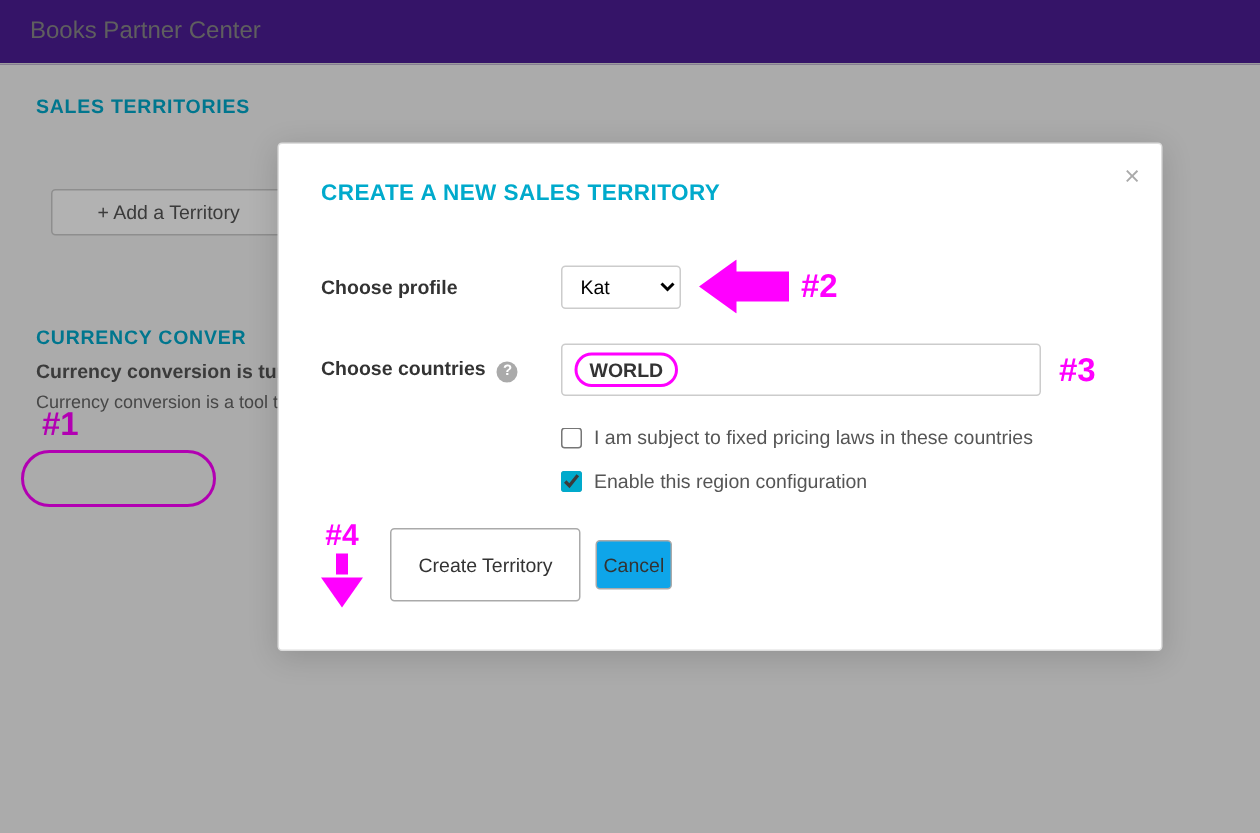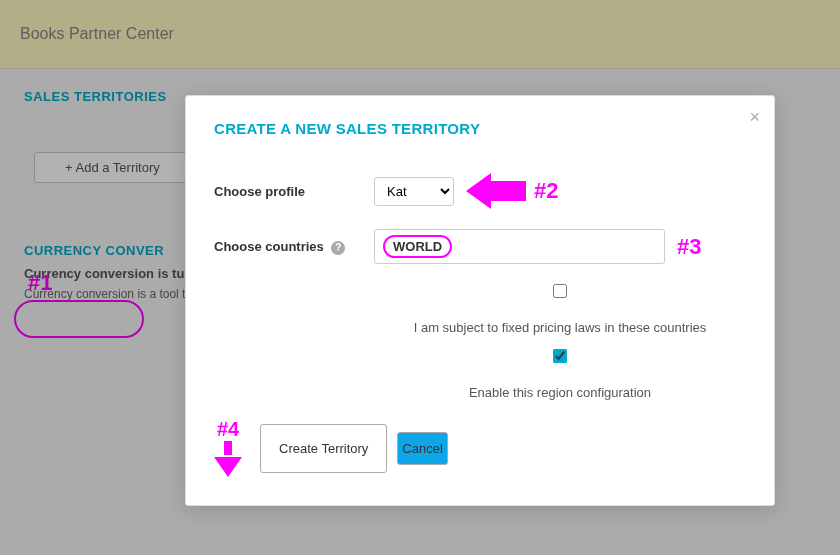--- a/index.html
+++ b/index.html
@@ -7,23 +7,23 @@
       font-family: Arial, sans-serif;
       background: #f5f5f5;
       width: 840px;
       height: 555px;
       overflow: hidden;
       position: relative;
     }
 
     
     .header {
-      background: #fef9c3;
+      background: #4c1d95;
       border-bottom: 1px solid #e0e0e0;
-      padding: 25px 20px;
+      padding: 12px 20px;
     }
     .header-title {
       font-size: 16px;
       color: #888;
       font-weight: normal;
     }
 
     
     .main-content {
       padding: 20px 24px;
@@ -184,21 +184,21 @@
       cursor: pointer;
       min-width: 80px;
     }
 
     
     .countries-input {
       border: 1px solid #ccc;
       border-radius: 3px;
       padding: 5px 8px;
       font-size: 13px;
-      width: 291px;
+      width: 320px;
       display: flex;
       align-items: center;
       gap: 6px;
       min-height: 32px;
     }
     .world-tag {
       background: #fff;
       border: 2px solid #ff00ff;
       border-radius: 12px;
       padding: 2px 8px;
@@ -224,26 +224,25 @@
       margin-left: 12px;
       font-size: 22px;
       color: #ff00ff;
       font-weight: bold;
     }
 
     
     .checkbox-row {
       display: flex;
       align-items: center;
-      gap: 22px;
+      gap: 8px;
       margin-bottom: 14px;
       margin-left: 160px;
       font-size: 13px;
       color: #555;
-      flex-direction: column;
     }
     .checkbox-row input[type="checkbox"] {
       width: 14px;
       height: 14px;
       cursor: pointer;
     }
     .checkbox-row.checked-blue input[type="checkbox"] {
       accent-color: #00aacc;
     }
 

